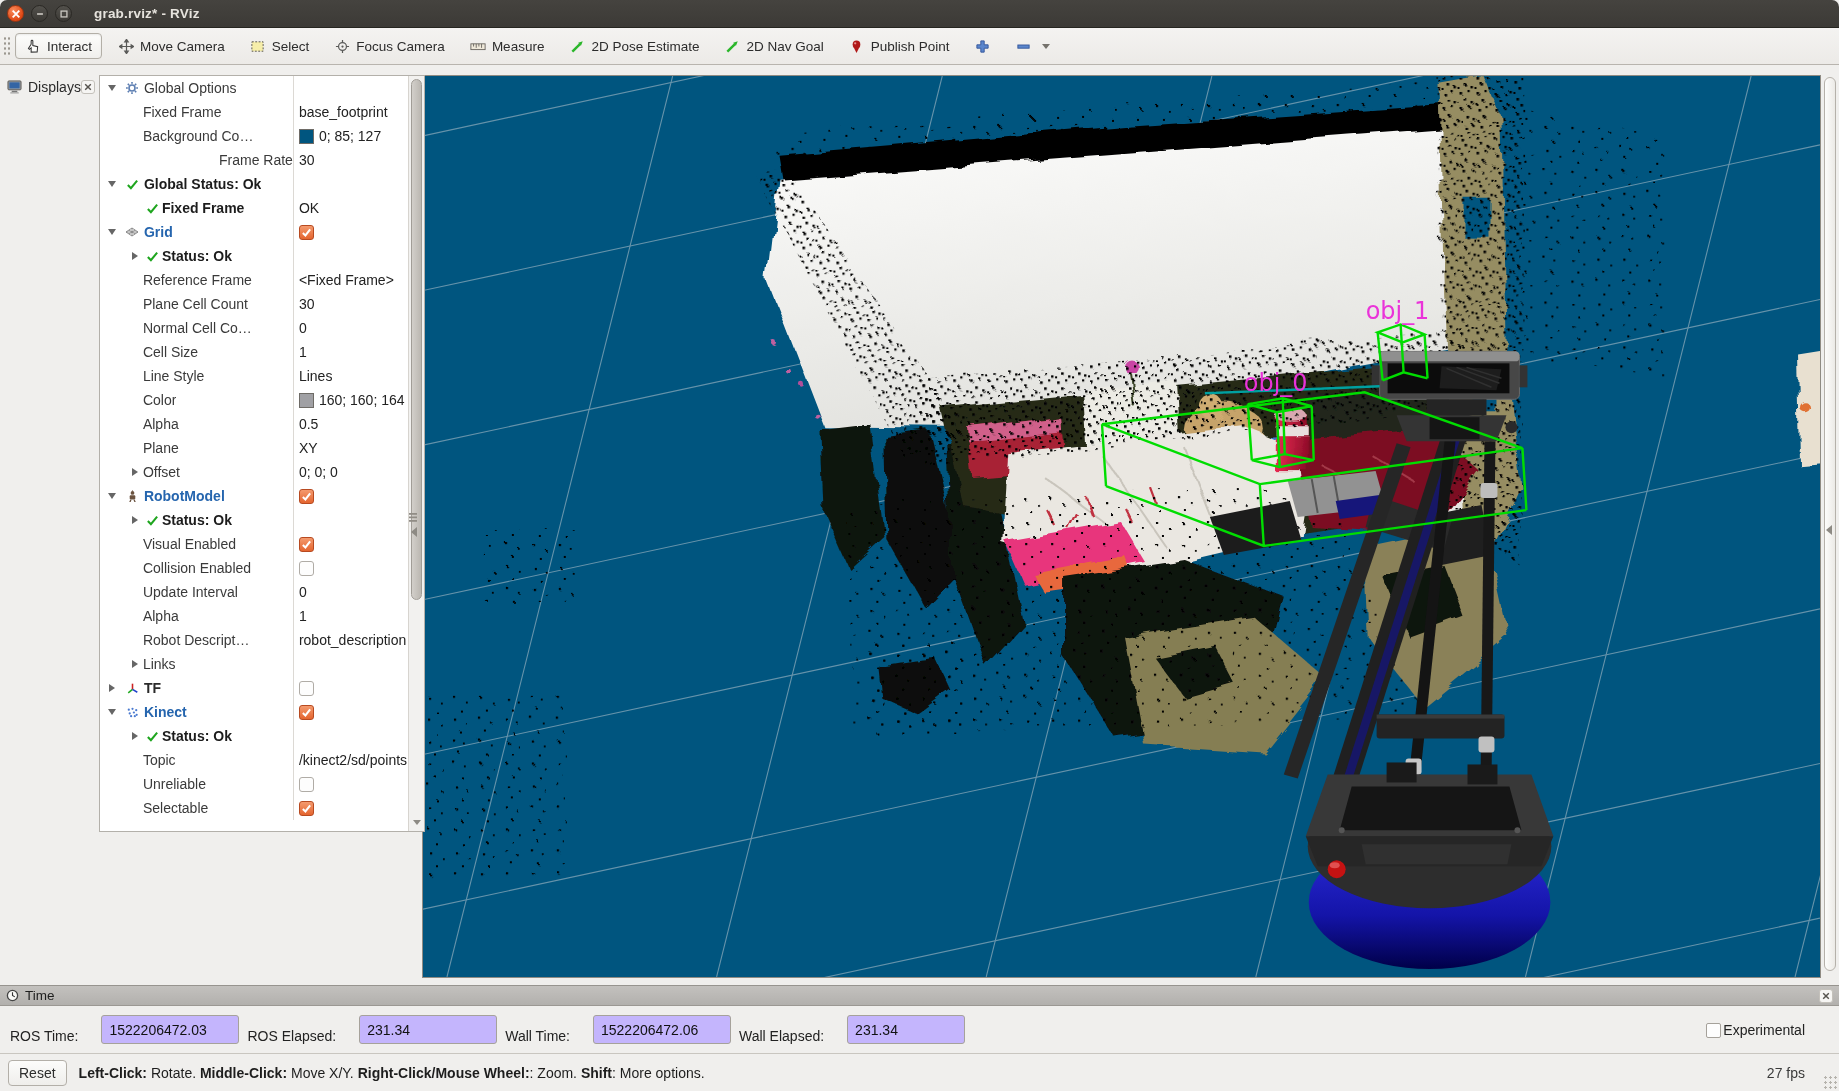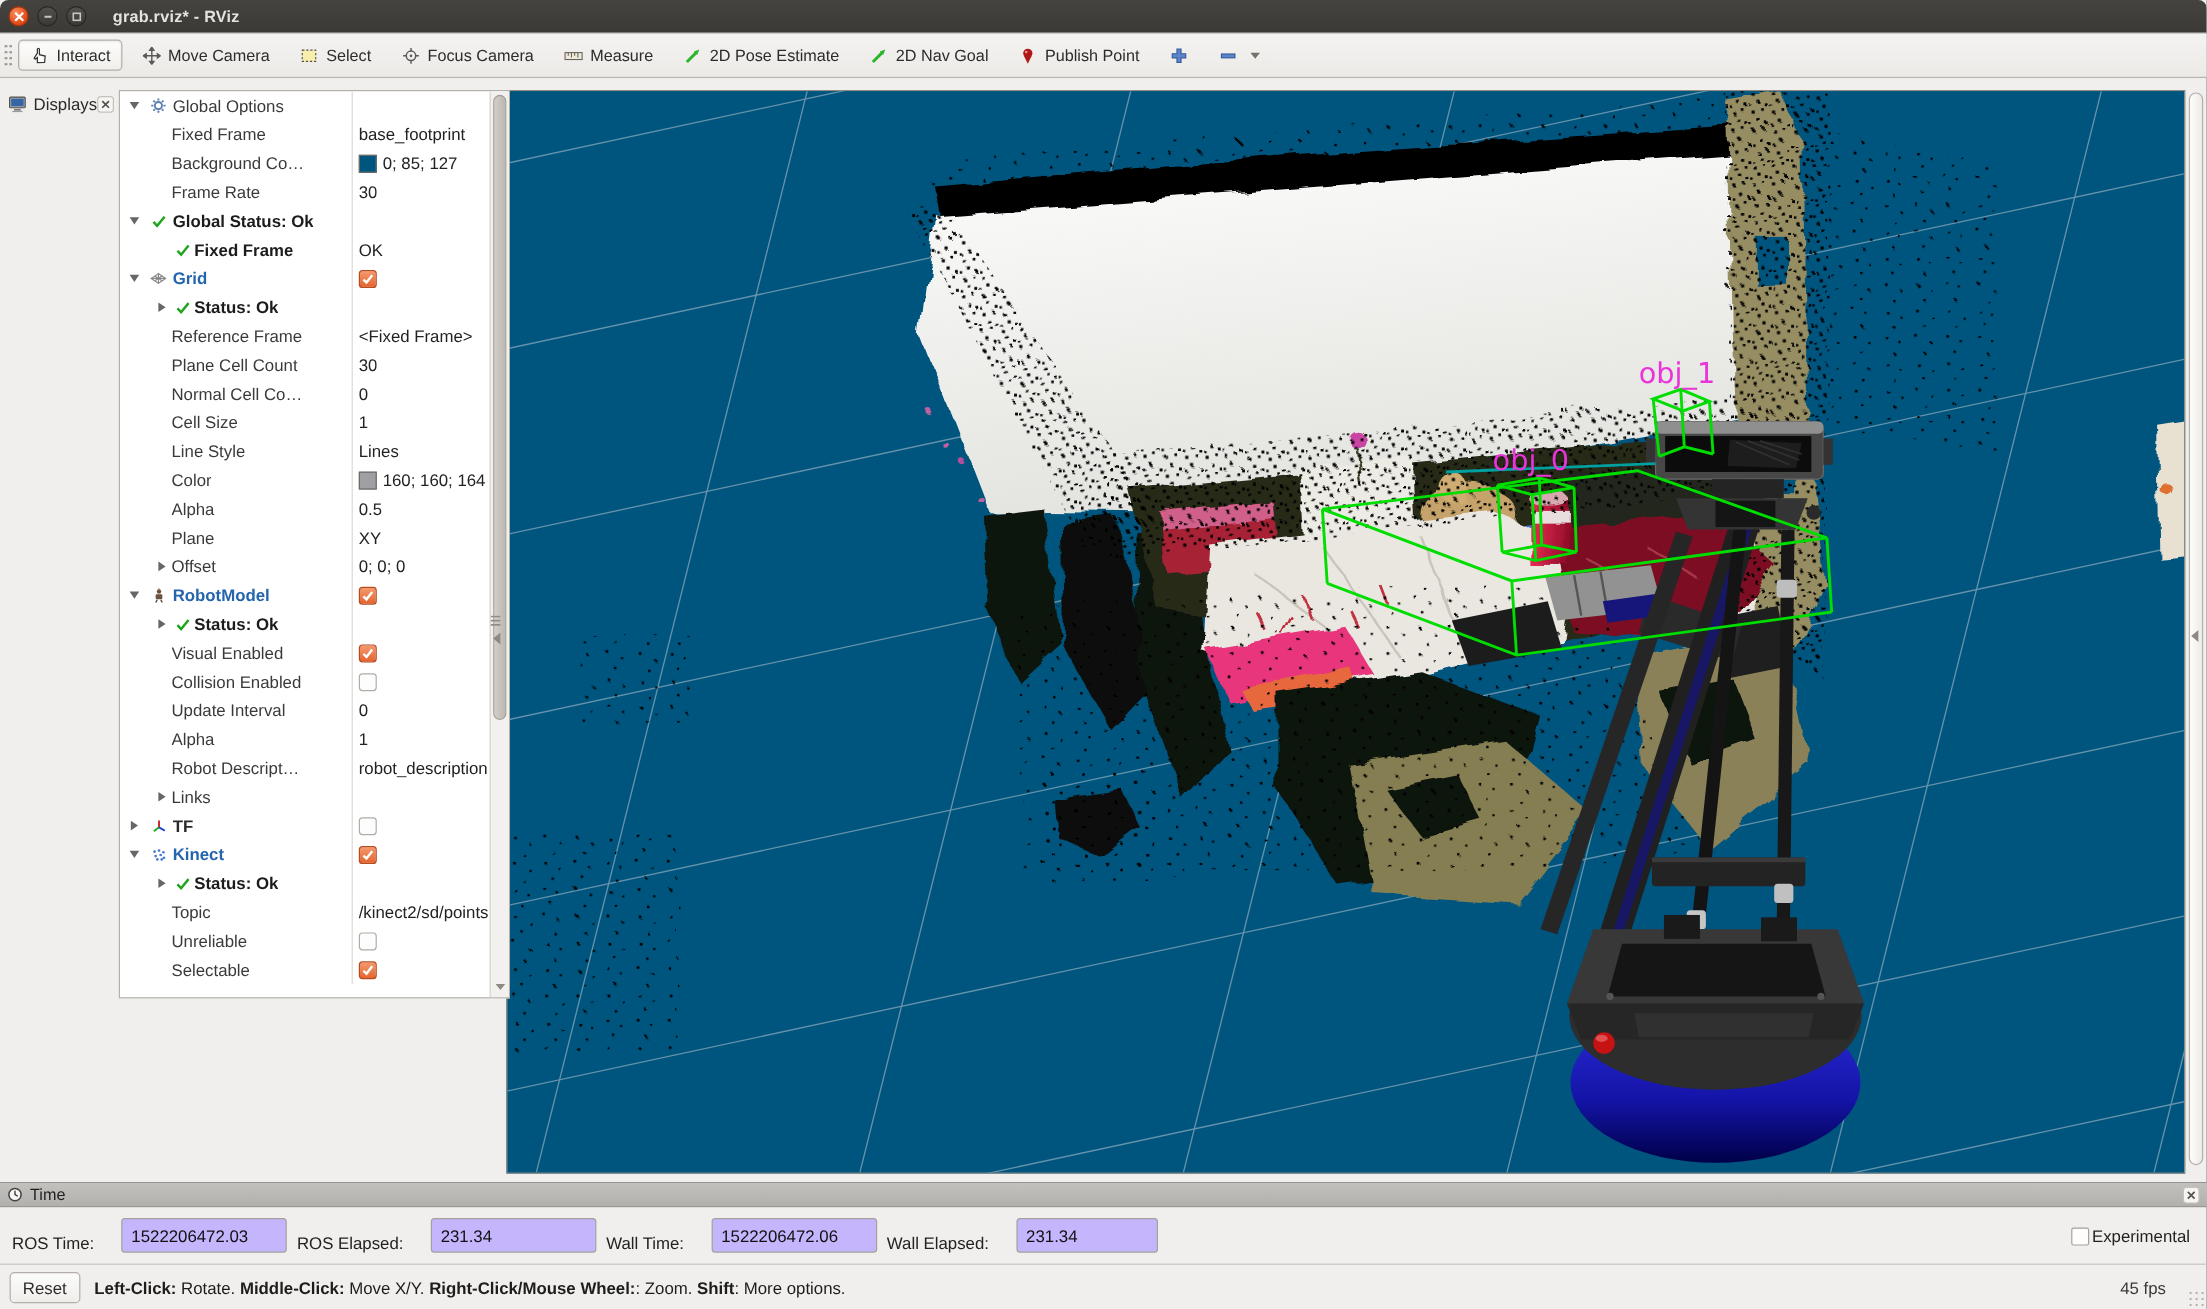--- a/index.html
+++ b/index.html
@@ -74,21 +74,21 @@
   .rbar { position:absolute; left:3px; right:3px; top:2px; bottom:14px; background:linear-gradient(90deg,#fdfdfc,#eceae6); border:1px solid #b5b1aa; border-radius:6px; }
   .rstrip .arrow { position:absolute; left:5px; top:450px; border-top:5px solid transparent; border-bottom:5px solid transparent; border-right:6px solid #8d8a84; z-index:1; }
 
   
   .time-header { height:21px; flex:none; background:linear-gradient(#c3c1be,#b2b0ad); border-top:1px solid #97948f; border-bottom:1px solid #9b9893; display:flex; align-items:center; padding:0 6px; font-size:13.5px; color:#1e1e1e;justify-content:flex-end; }
   .time-header .th-title { margin-left:6px; flex:1; }
   .time-body { height:47px; flex:none; display:flex; align-items:center; padding:0 10px; gap:8px; font-size:14px; color:#222; }
   .tfield { display:flex; align-items:flex-end; gap:23px; }
   .tbox { height:29px; background:#c4b5fd; border:1px solid #a6a29b; border-radius:3px; display:flex; align-items:center; padding-left:7px; font-size:14px; color:#111; }
   .exp-check { width:15px; height:15px; background:#fdfdfd; border:1px solid #a5a19a; border-radius:2px; flex:none; }
-  .exp-wrap { margin-left:auto; display:flex; align-items:flex-end; gap:2px; margin-right:4px; }
+  .exp-wrap { margin-left:auto; display:flex; align-items:flex-end; gap:2px; margin-right:24px; }
 
   
   .statusbar { flex:1; border-top:1px solid #c9c6c0; display:flex; align-items:center; padding:0 8px; font-size:14px; color:#1d1d1d; position:relative; }
   .reset-btn { height:26px; padding:0 10px; background:linear-gradient(#fcfcfb,#efeeeb); border:1px solid #b3afa8; border-radius:4px; font-size:14px; color:#2d2d2d; margin-right:12px; font-family:inherit; }
   .help-text b { font-weight:bold; }
   .fps { margin-left:auto; margin-right:26px; color:#3a3a3a; }
   .resize-grip { position:absolute; right:2px; bottom:2px; width:14px; height:14px; background-image:radial-gradient(circle,#b5b2ac 1px,transparent 1.3px); background-size:5px 5px; }
 </style>
 </head>
 <body>
@@ -263,21 +263,21 @@
             <div class="tname" style="padding-left: 28px;">
               <div class="exp none"></div>
               <div class="rlab plain">Background Co…</div>
             </div>
             <div class="tval">
               <div class="swatch" style="background: rgb(0, 85, 127);"></div>
               <div class="vtext">0; 85; 127</div>
             </div>
           </div>
           <div class="trow lvl1">
-            <div class="tname" style="padding-left: 28px;">
+            <div class="tname" style="padding-left: 28px; justify-content: flex-end;">
               <div class="exp none"></div>
               <div class="rlab plain">Frame Rate</div>
             </div>
             <div class="tval">
               <div class="vtext">30</div>
             </div>
           </div>
           <div class="trow lvl0">
             <div class="tname" style="padding-left: 4px;">
               <div class="exp open"></div>
@@ -839,16 +839,16 @@
       </div>
       <div class="exp-wrap">
         <div class="exp-check"></div>
         <div>Experimental</div>
       </div>
     </div>
 
   <div class="statusbar">
     <button class="reset-btn">Reset</button>
     <span class="help-text" id="help-text"><b>Left-Click:</b><span> Rotate. </span><b>Middle-Click:</b><span> Move X/Y. </span><b>Right-Click/Mouse Wheel:</b><span>: Zoom. </span><b>Shift</b><span>: More options.</span></span>
-    <span class="fps">45 fps</span>
+    <span class="fps">27 fps</span>
     <div class="resize-grip"></div>
   </div>
 </div>
 
 </body></html>

